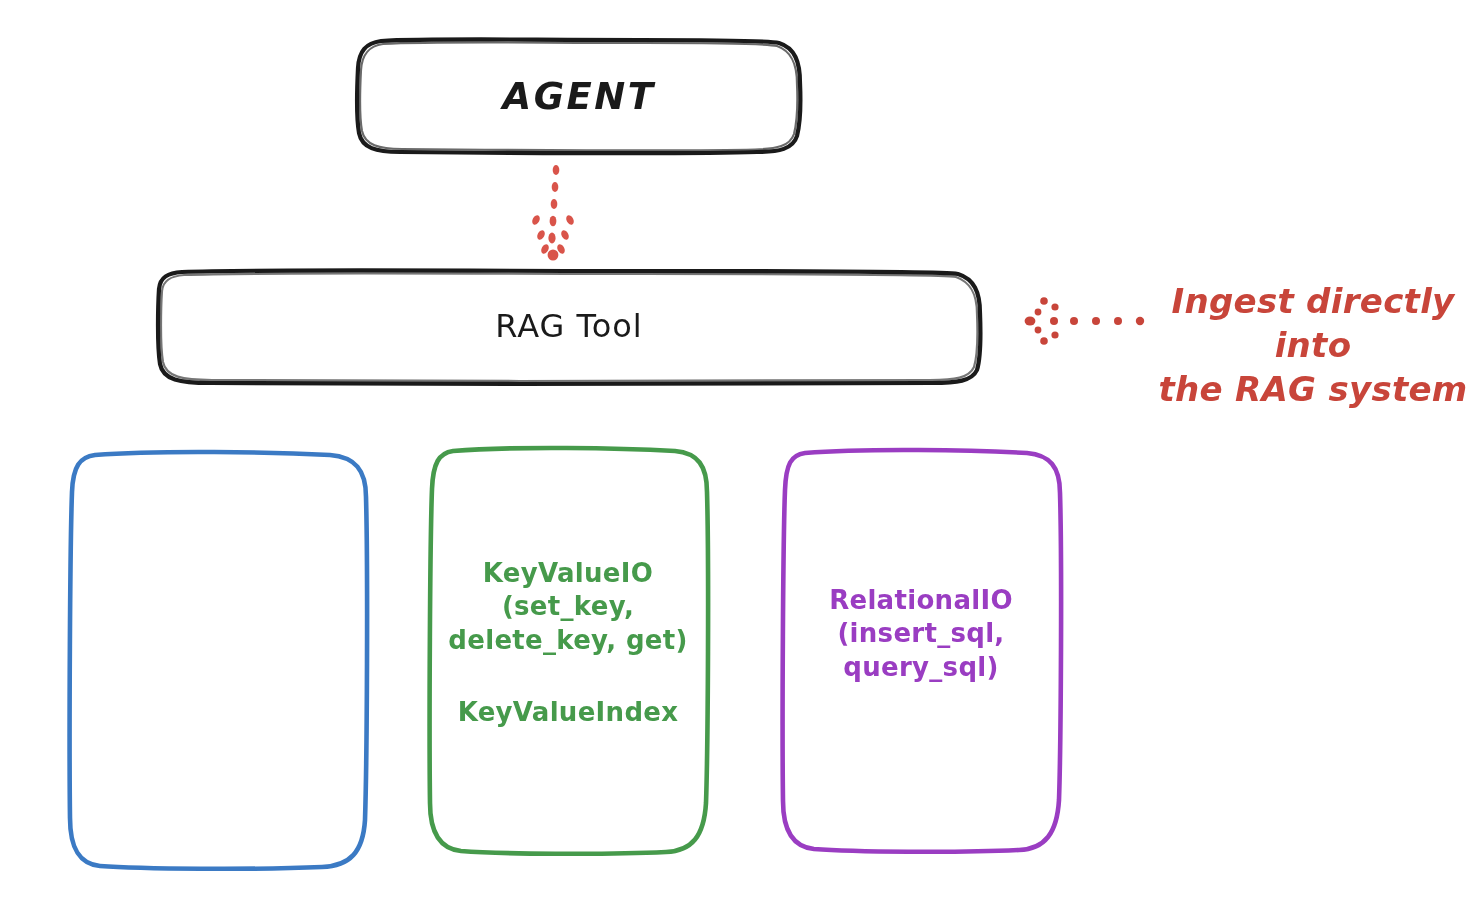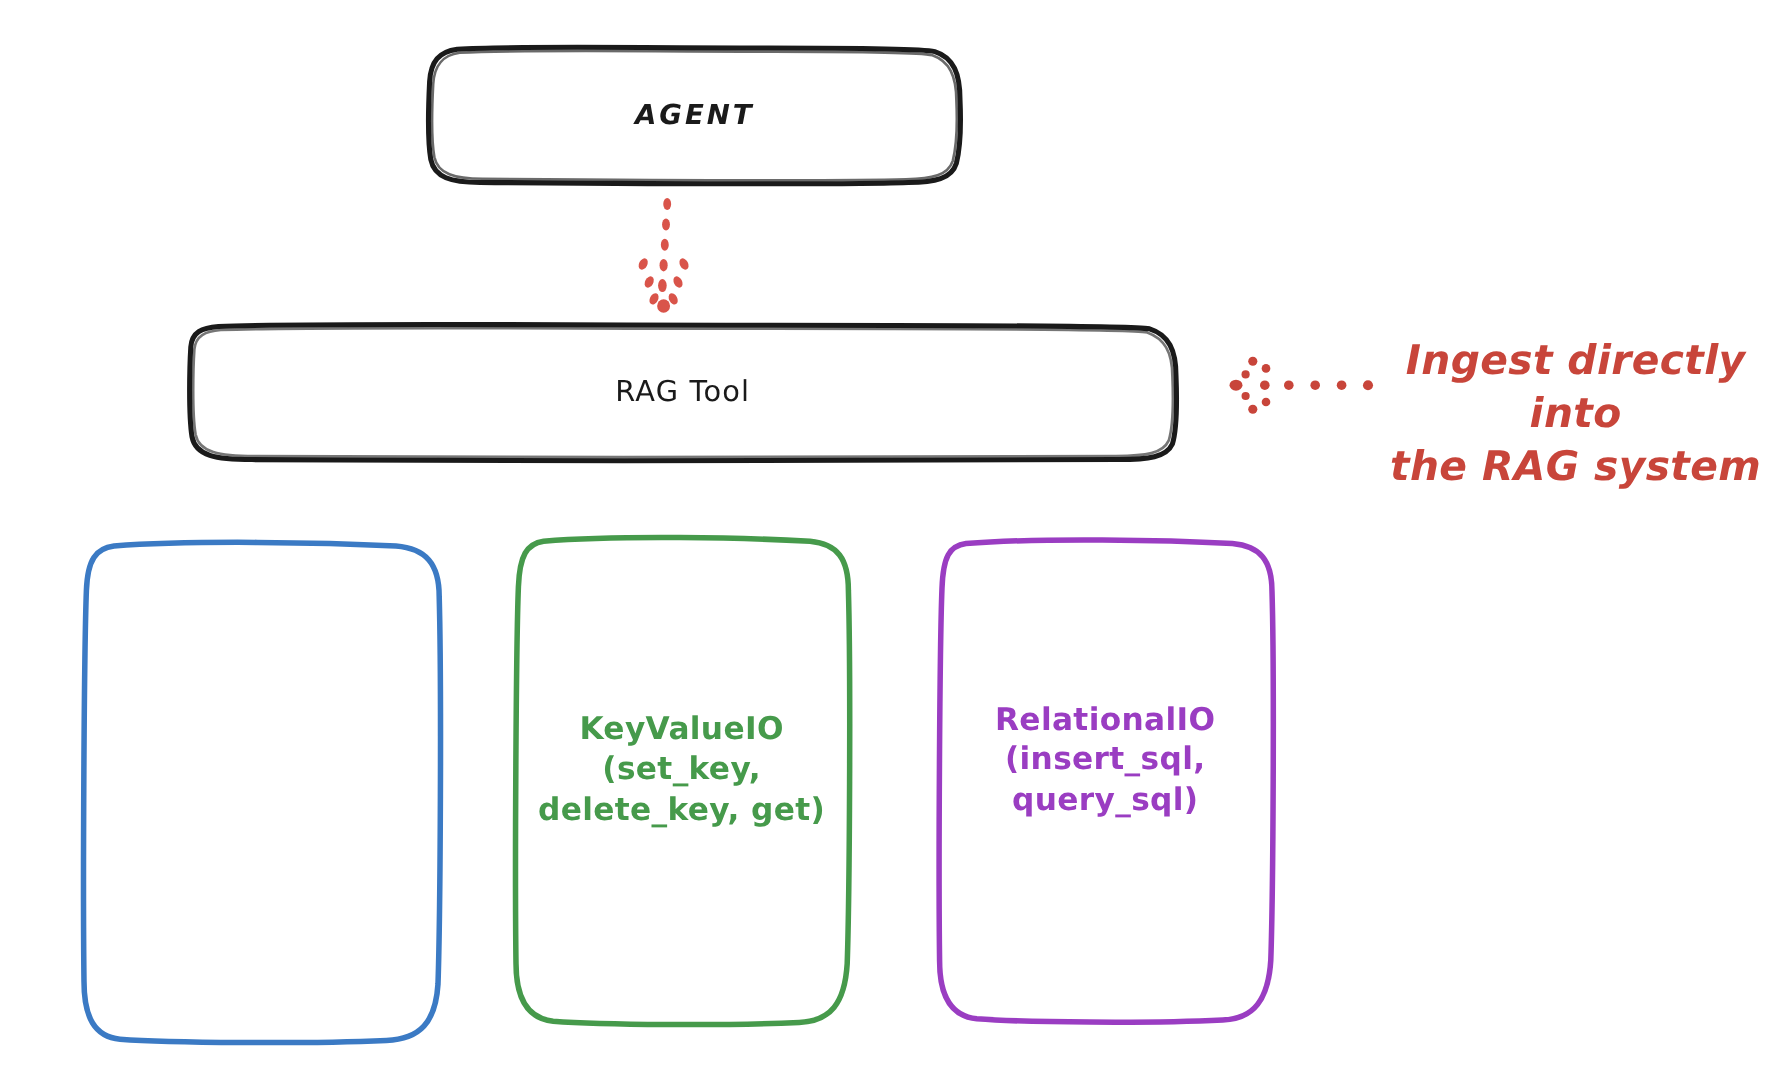--- a/index.html
+++ b/index.html
@@ -41,37 +41,37 @@
   }
 
   
   #agent-node {
     left: 358px;
     top: 40px;
     width: 442px;
     height: 113px;
   }
   #agent-node .node-label {
-    font-size: 23px;
+    font-size: 37px;
     font-style: italic;
     font-weight: 600;
     color: #1a1a1a;
     letter-spacing: 2.5px;
     font-family: "DejaVu Sans", "Liberation Sans", sans-serif;
   }
 
   
   #rag-tool-node {
     left: 158px;
     top: 271px;
     width: 822px;
     height: 112px;
   }
   #rag-tool-node .node-label {
-    font-size: 24px;
+    font-size: 32px;
     font-weight: 500;
     color: #1a1a1a;
     letter-spacing: 1px;
   }
 
   
   #vectorio-node {
     left: 70px;
     top: 451px;
     width: 297px;
@@ -262,20 +262,21 @@
 <div class="node" id="vectorio-node">
   <div class="provider-inner">
   </div>
 </div>
 
 <div class="node" id="keyvalueio-node">
   <div class="provider-inner">
     <div class="provider-label">KeyValueIO
 (set_key,
 delete_key, get)</div>
+    <div class="provider-sub">KeyValueIndex</div>
   </div>
 </div>
 
 <div class="node" id="relationalio-node">
   <div class="provider-inner">
     <div class="provider-label">RelationalIO
 (insert_sql,
 query_sql)</div>
   </div>
 </div>

